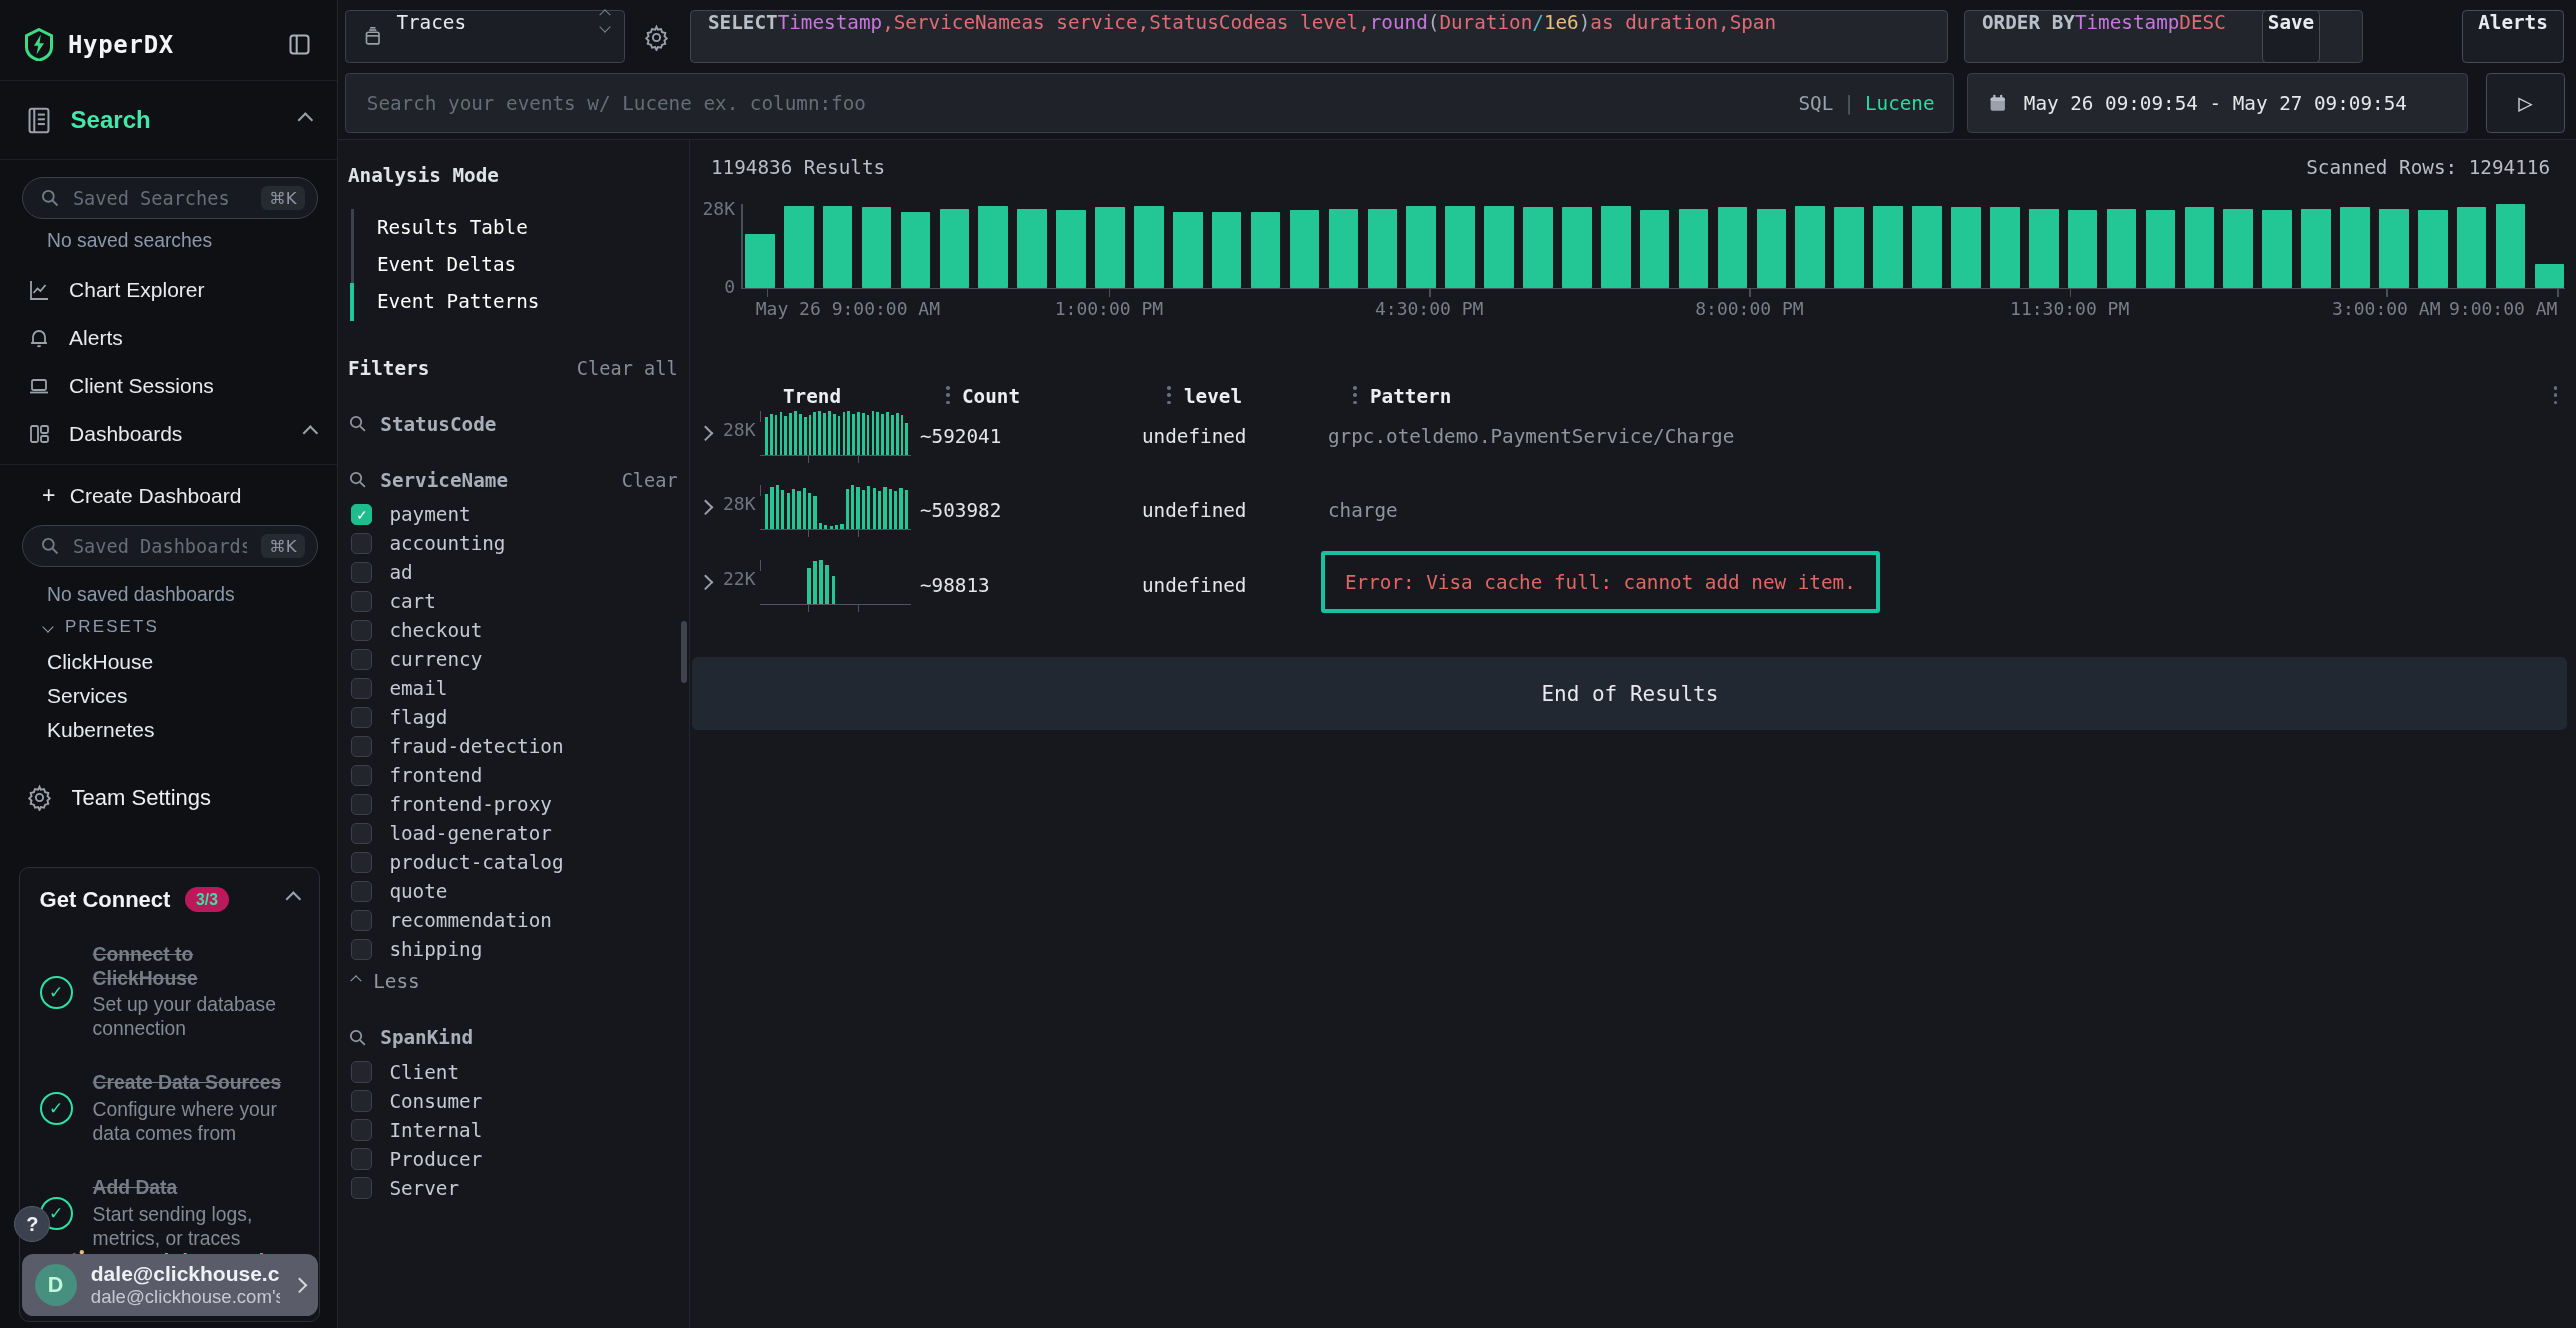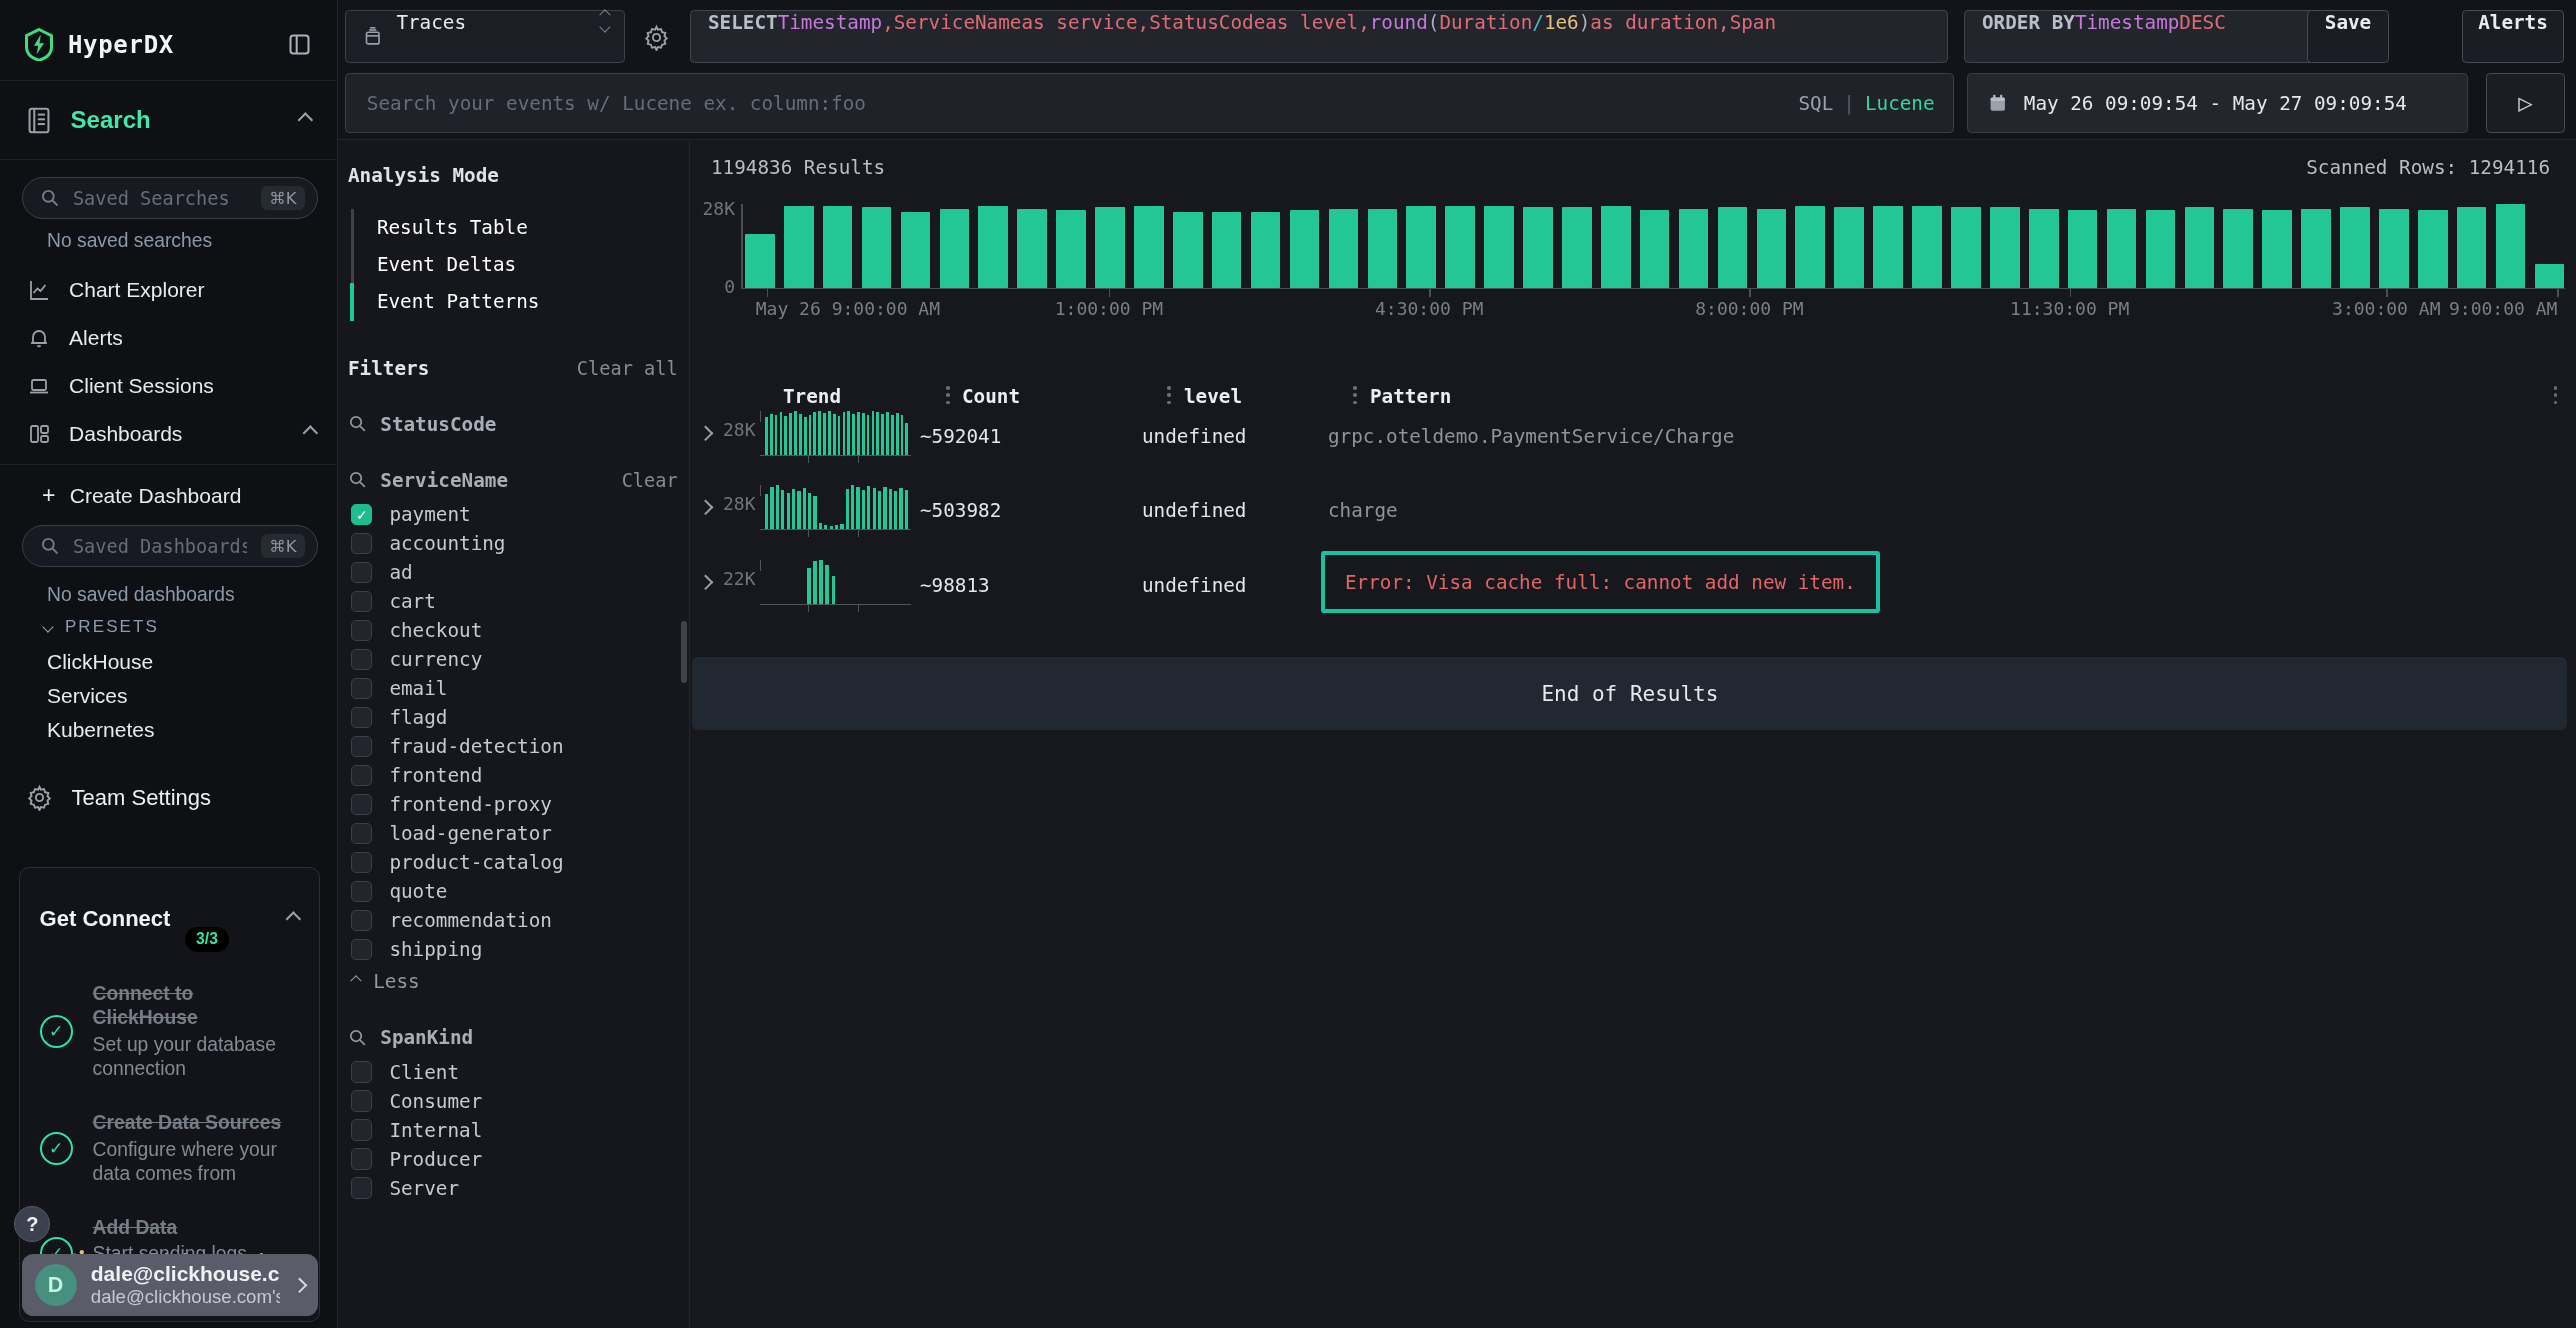--- a/index.html
+++ b/index.html
@@ -27,21 +27,21 @@
   .nav-item{position:absolute;left:0;right:0;height:43px;display:flex;align-items:center;padding:0 21.5px 0 26.5px;gap:18.6px;color:#e8eaee;}
   .nav-item .nlabel{font-size:21px;}
   .divider{position:absolute;left:0;right:0;height:1.4px;background:#1d2127;}
   .plus{color:#e8eaee;font-size:23px;line-height:1;}
   .presets-row{position:absolute;left:44px;display:flex;align-items:center;gap:13px;color:#8e9ab0;font-size:17px;letter-spacing:2.1px;}
   .preset-item{position:absolute;left:47px;color:#e7eaee;font-size:21px;}
   .team-row{position:absolute;left:26px;display:flex;align-items:center;gap:18.6px;color:#eef0f3;font-size:22px;}
   .gs-card{position:absolute;top:867px;left:18.6px;width:301px;height:455px;border:1.4px solid #2a2e36;border-radius:10px;background:#121419;padding:18.6px 20px;}
   .gs-head{display:flex;align-items:center;gap:14.3px;}
   .gs-title{font-size:22px;font-weight:bold;color:#f2f3f6;}
-  .gs-badge{background:#000000;color:#38e2a2;font-size:15.7px;font-weight:bold;border-radius:715px;padding:3.6px 11.4px;margin-top:40px;}
+  .gs-badge{background:#be185d;color:#38e2a2;font-size:15.7px;font-weight:bold;border-radius:715px;padding:3.6px 11.4px;}
   .gs-item{margin-top:30px;display:flex;align-items:center;gap:20px;}
   .gs-check{width:33px;height:33px;min-width:33px;border-radius:50%;border:2.1px solid #2be3a2;color:#2be3a2;display:flex;align-items:center;justify-content:center;font-size:17px;}
   .gs-text{width:212px;}
   .gs-it{font-size:19.3px;font-weight:bold;color:#767d87;text-decoration:line-through;line-height:24px;}
   .gs-id{font-size:19.3px;color:#848b95;line-height:24px;margin-top:2.9px;}
   .help-btn{position:absolute;top:1206px;left:14.3px;width:36px;height:36px;border-radius:50%;background:#3c4150;border:1.4px solid #555b68;color:#eef0f4;font-size:20px;font-weight:bold;display:flex;align-items:center;justify-content:center;z-index:4;}
   .celebrate{position:absolute;top:1249px;left:70px;z-index:1;display:flex;gap:11.4px;align-items:flex-start;}
   .celebrate .txt{color:#2fd98c;font-weight:bold;font-size:21px;}
   .user-card{position:absolute;top:1254px;left:21.5px;width:296px;height:62px;background:#5b5c6a;border-radius:11.4px;display:flex;align-items:center;padding:0 13px;gap:14.3px;z-index:3;}
   .avatar{width:42px;height:42px;min-width:42px;border-radius:50%;background:#47907f;color:#c2f6da;font-size:21.5px;font-weight:bold;display:flex;align-items:center;justify-content:center;}
@@ -52,21 +52,21 @@
   
   .top{position:absolute;left:338px;top:0;right:0;height:140px;background:#121419;border-bottom:1.4px solid #23262c;z-index:4;}
   .tbox{position:absolute;top:10px;height:53px;background:#1f2228;border:1.4px solid #3d424a;border-radius:4.3px;display:flex;color:#d2d6dc;font-size:19.3px;}
   .src-select{left:7.2px;width:280px;padding:0 15.7px;gap:13px;background:#1b1e24;}
   .src-label{flex:1;color:#e8eaee;}
   .updown{display:flex;flex-direction:column;gap:4.3px;align-items:center;}
   .gear-btn{position:absolute;left:301px;top:20px;width:34px;height:34px;display:flex;align-items:center;justify-content:center;}
   .sql-box{left:352px;width:1258px;background:#22252b;border-color:#41464e;padding:0 17px;white-space:nowrap;overflow:hidden;}
   .order-box{left:1626px;width:399px;background:#22252b;border-color:#41464e;padding:0 17px;white-space:nowrap;overflow:hidden;}
   .btn{justify-content:center;background:#1a1d23;border-color:#474c55;color:#e9ebef;font-weight:bold;}
-  .save-btn{left:1969px;width:82px;}
+  .save-btn{left:1924px;width:58px;}
   .alerts-btn{left:2124px;width:102px;}
   .row2box{position:absolute;top:73px;height:60px;background:#1f2228;border:1.4px solid #3a3f47;border-radius:4.3px;display:flex;align-items:center;color:#d2d6dc;font-size:19.3px;}
   .search-box{left:7.2px;width:1609px;padding:0 18.6px;gap:14.3px;}
   .search-box input{flex:1;background:transparent;border:0;outline:0;color:#c9cdd3;font-size:19.3px;font-family:"DejaVu Sans Mono",monospace;}
   .search-box input::placeholder{color:#666d78;}
   .lang{color:#9aa1ab;}
   .lang .sep{color:#555b64;margin:0 10px;}
   .lang .lucene{color:#2fd9a0;}
   .date-box{left:1629px;width:501px;background:#23262c;padding:0 18.6px;gap:15.7px;color:#e6e8ec;}
   .run-btn{left:2148px;width:79px;justify-content:center;background:#1a1d23;border-color:#474c55;color:#cfd3d9;font-size:24px;}

